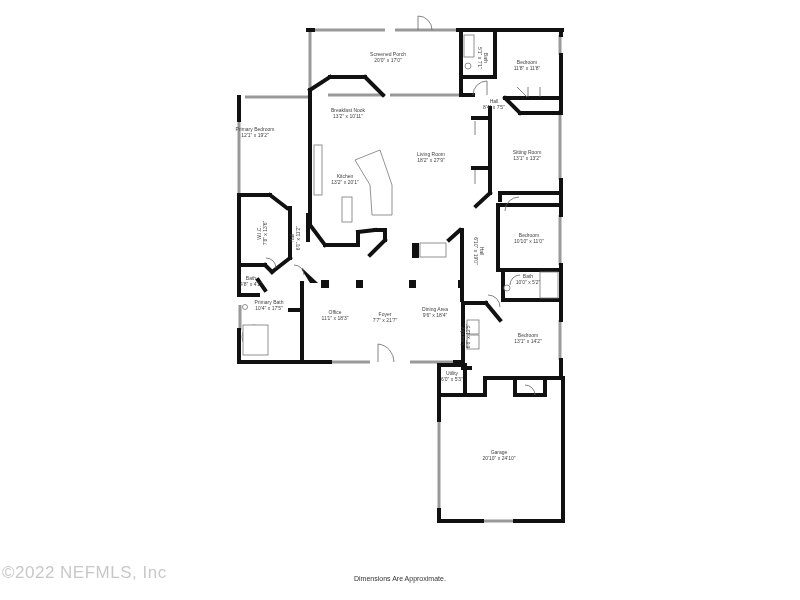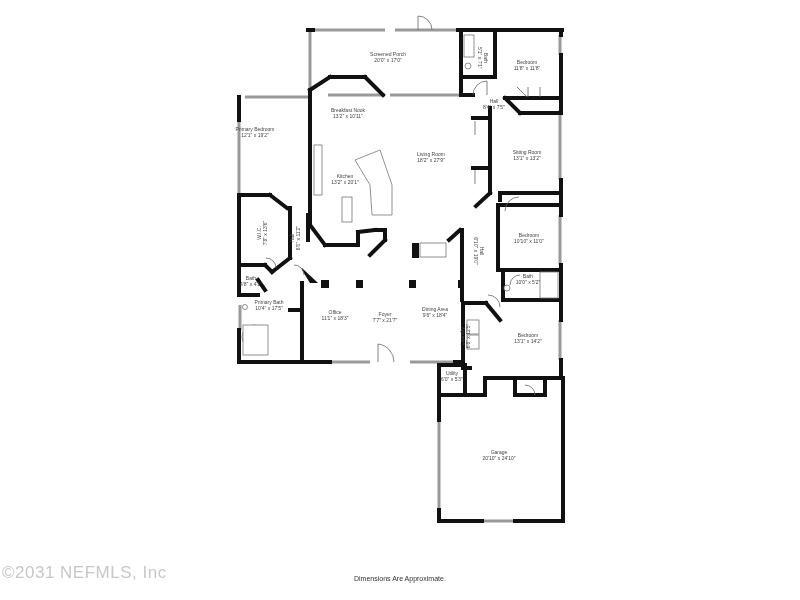--- a/index.html
+++ b/index.html
@@ -265,14 +265,14 @@
         <text class="room-name" x="452" y="375">Utility</text>
         <text class="room-dim" x="452" y="381">6'0" x 5'3"</text>
       </g>
     <g>
         <text class="room-name" x="499" y="454">Garage</text>
         <text class="room-dim" x="499" y="460">20'10" x 24'10"</text>
       </g>
   </g>
 </svg>
 
-<div class="watermark">©2031 NEFMLS, Inc</div>
+<div class="watermark">©2022 NEFMLS, Inc</div>
 <div class="disclaimer">Dimensions Are Approximate.</div>
 
 </body></html>

